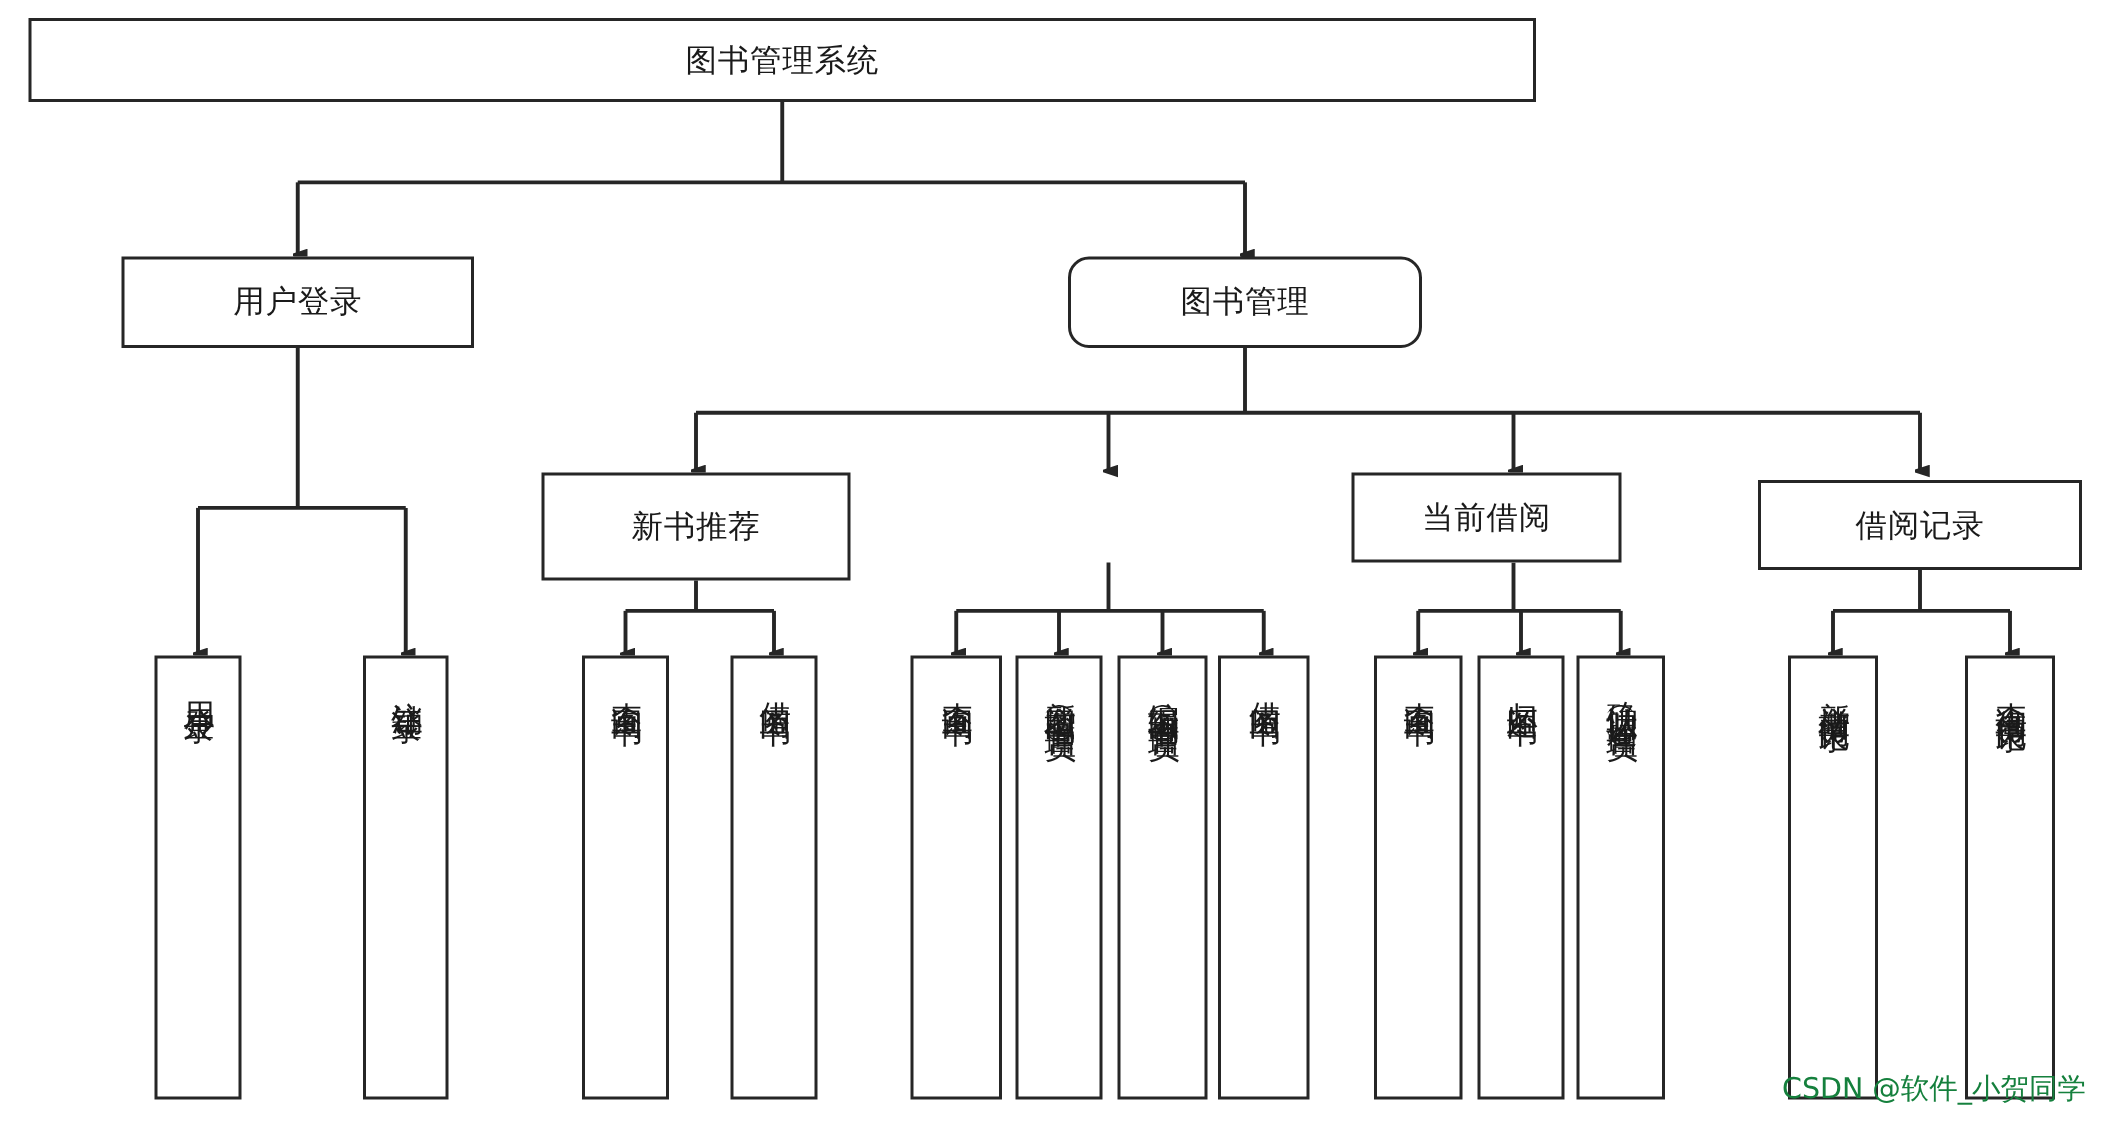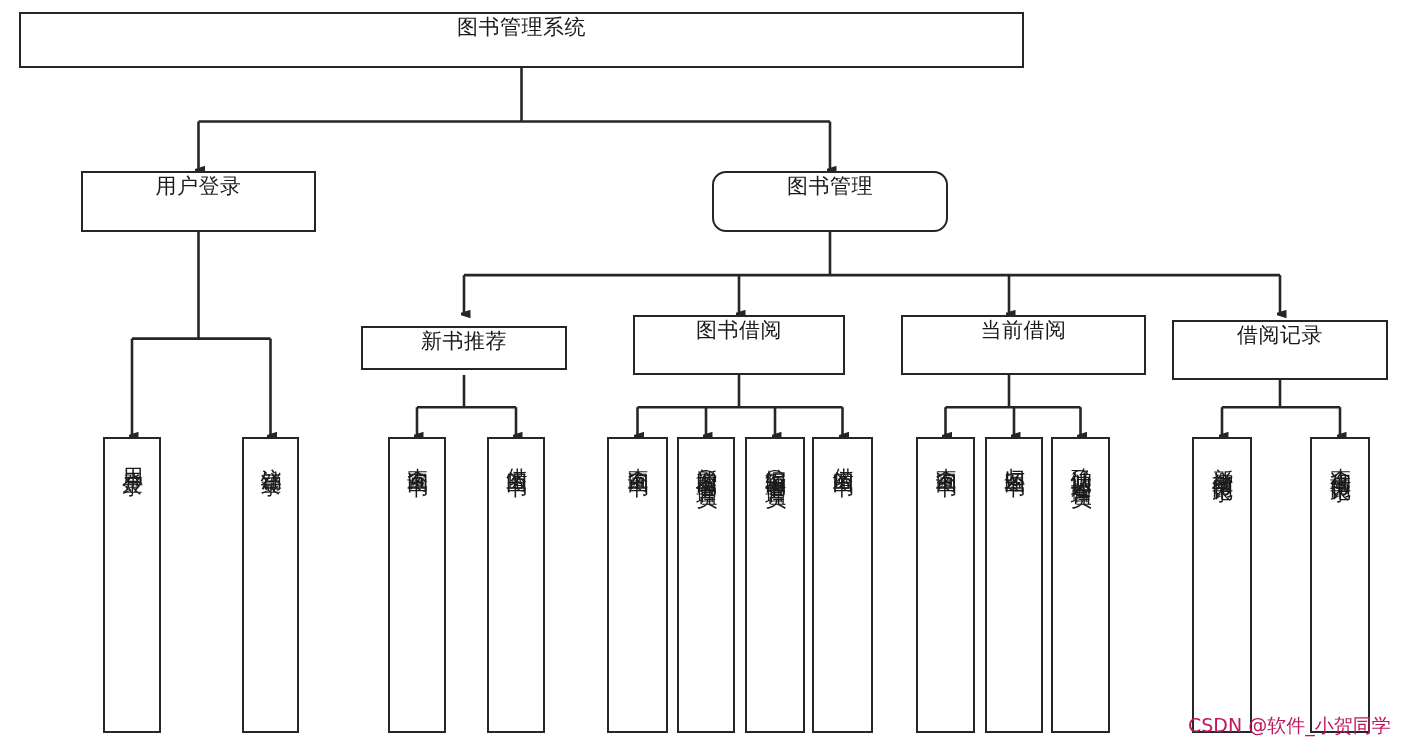--- a/index.html
+++ b/index.html
@@ -22,20 +22,21 @@
     width: 1405px;
     height: 747px;
     pointer-events: none;
   }
   .node {
     position: absolute;
     box-sizing: border-box;
     background: #ffffff;
     border: 2px solid #262626;
     display: flex;
+    align-items: center;
     justify-content: center;
     z-index: 2;
   }
   .node .label {
     color: #1a1a1a;
     font-size: 21px;
     line-height: 1.25;
     letter-spacing: 0.5px;
     text-align: center;
     white-space: nowrap;
@@ -50,21 +51,21 @@
     font-size: 21px;
     line-height: 1.22;
     letter-spacing: 3px;
     white-space: nowrap;
   }
   .watermark {
     position: absolute;
     left: 1188px;
     top: 713px;
     font-size: 19px;
-    color: #be185d;
+    color: #15803d;
     z-index: 5;
     white-space: nowrap;
     font-family: "DejaVu Sans", "Liberation Sans", sans-serif;
   }
 </style>
 </head>
 <body>
 
 <div id="canvas">
 
@@ -115,27 +116,24 @@
     <span class="label">图书管理系统</span>
   </div>
 
   <div class="node" style="left: 81px; top: 171px; width: 235px; height: 61px;">
     <span class="label">用户登录</span>
   </div>
   <div class="node" style="left: 712px; top: 171px; width: 236px; height: 61px; border-radius: 14px;">
     <span class="label">图书管理</span>
   </div>
 
-  <div class="node" style="left: 361px; top: 326px; width: 206px; height: 44px;">
+  <div class="node" style="left: 361px; top: 315px; width: 206px; height: 72px;">
     <span class="label">新书推荐</span>
   </div>
-  <div class="node" style="left: 633px; top: 315px; width: 212px; height: 60px;">
-    <span class="label">图书借阅</span>
-  </div>
-  <div class="node" style="left: 901px; top: 315px; width: 245px; height: 60px; font-family: Liberation Serif, serif;">
+  <div class="node" style="left: 901px; top: 315px; width: 180px; height: 60px; font-family: Liberation Serif, serif;">
     <span class="label">当前借阅</span>
   </div>
   <div class="node" style="left: 1172px; top: 320px; width: 216px; height: 60px;">
     <span class="label">借阅记录</span>
   </div>
 
   <div class="node vertical" style="left: 103px; top: 437px; width: 58px; height: 296px;">
     <span class="label">用户登录</span>
   </div>
   <div class="node vertical" style="left: 242px; top: 437px; width: 57px; height: 296px;">

